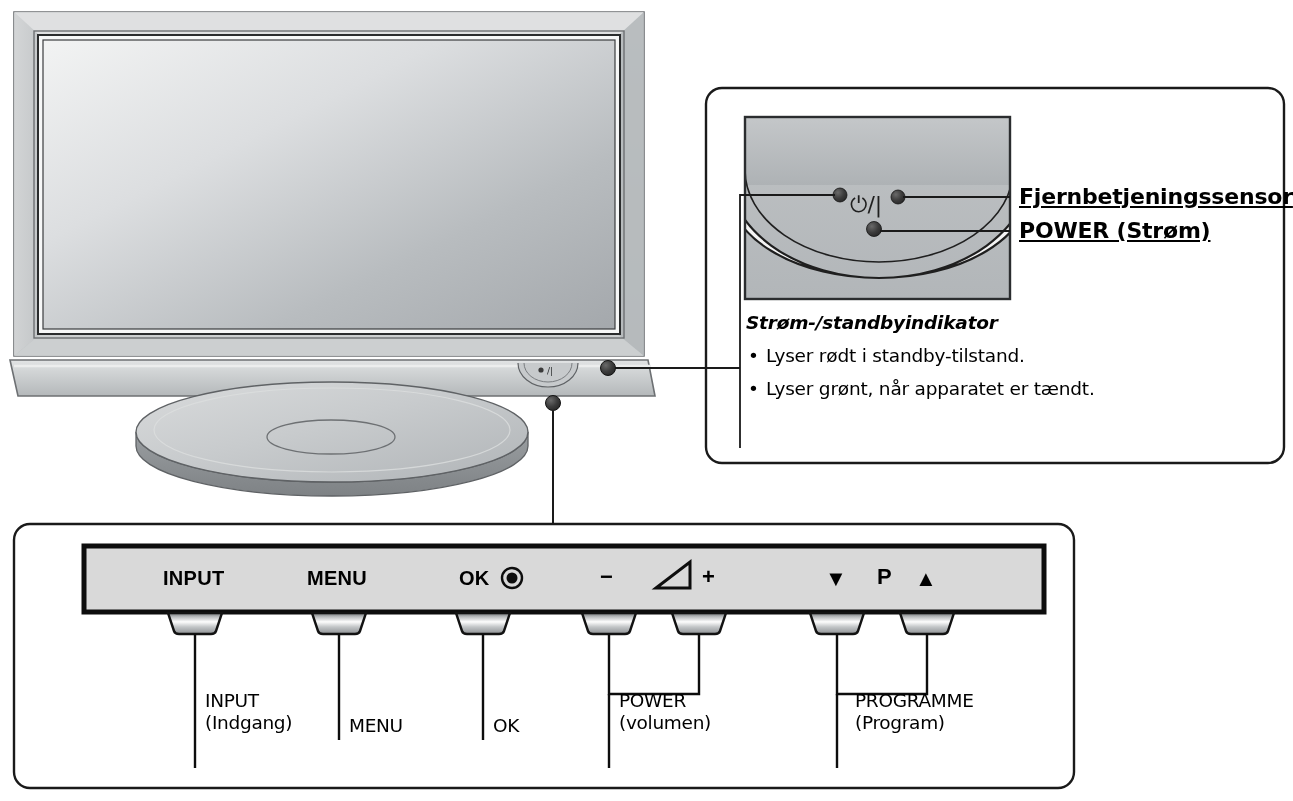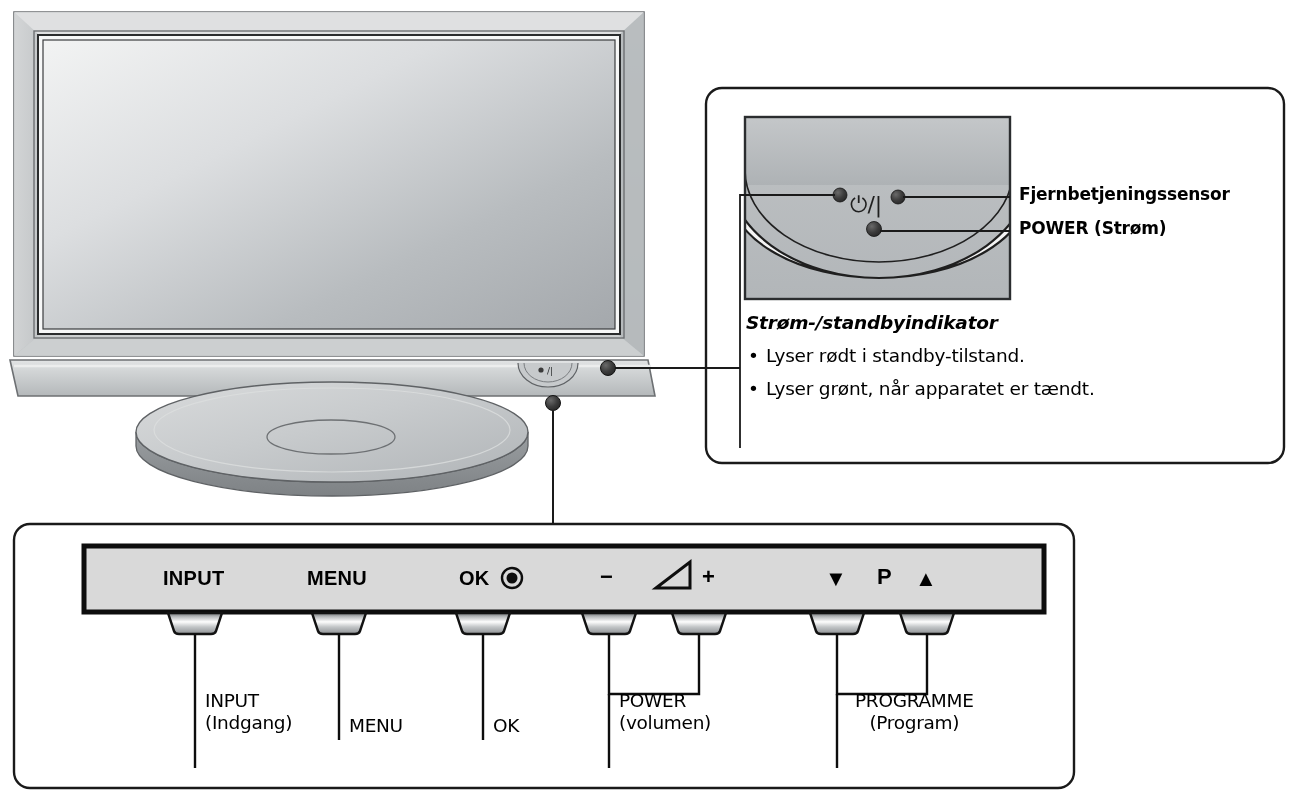--- a/index.html
+++ b/index.html
@@ -29,22 +29,23 @@
     overflow: visible;
   }
   .txt {
     position: absolute;
     white-space: nowrap;
     line-height: 1.18;
   }
   .callout-label {
     font-family: "DejaVu Sans", sans-serif;
     font-weight: bold;
-    font-size: 17px;
+    font-size: 22px;
     letter-spacing: -0.2px;
+    text-decoration: underline;
   }
   .indicator-title {
     font-family: "DejaVu Sans", sans-serif;
     font-weight: bold;
     font-size: 18.5px;
     letter-spacing: -0.2px;
   }
   .indicator-bullet {
     font-family: "DejaVu Sans", sans-serif;
     font-weight: normal;
@@ -61,21 +62,21 @@
     font-family: "Liberation Sans", sans-serif;
     font-weight: bold;
     font-size: 22px;
   }
   .caption {
     font-family: "DejaVu Sans", sans-serif;
     font-weight: normal;
     font-size: 18.5px;
     letter-spacing: -0.3px;
   }
-  .caption .l2 { display: block; text-align: center; }
+  .caption .l2 { display: block; }
 </style>
 </head>
 <body>
 
 <div class="stage">
 
   <svg class="layer" viewBox="0 0 1293 801">
     <defs>
       <linearGradient id="gScreen" x1="0" y1="0" x2="1" y2="1">
         <stop offset="0%" stop-color="#f2f3f3"></stop>

